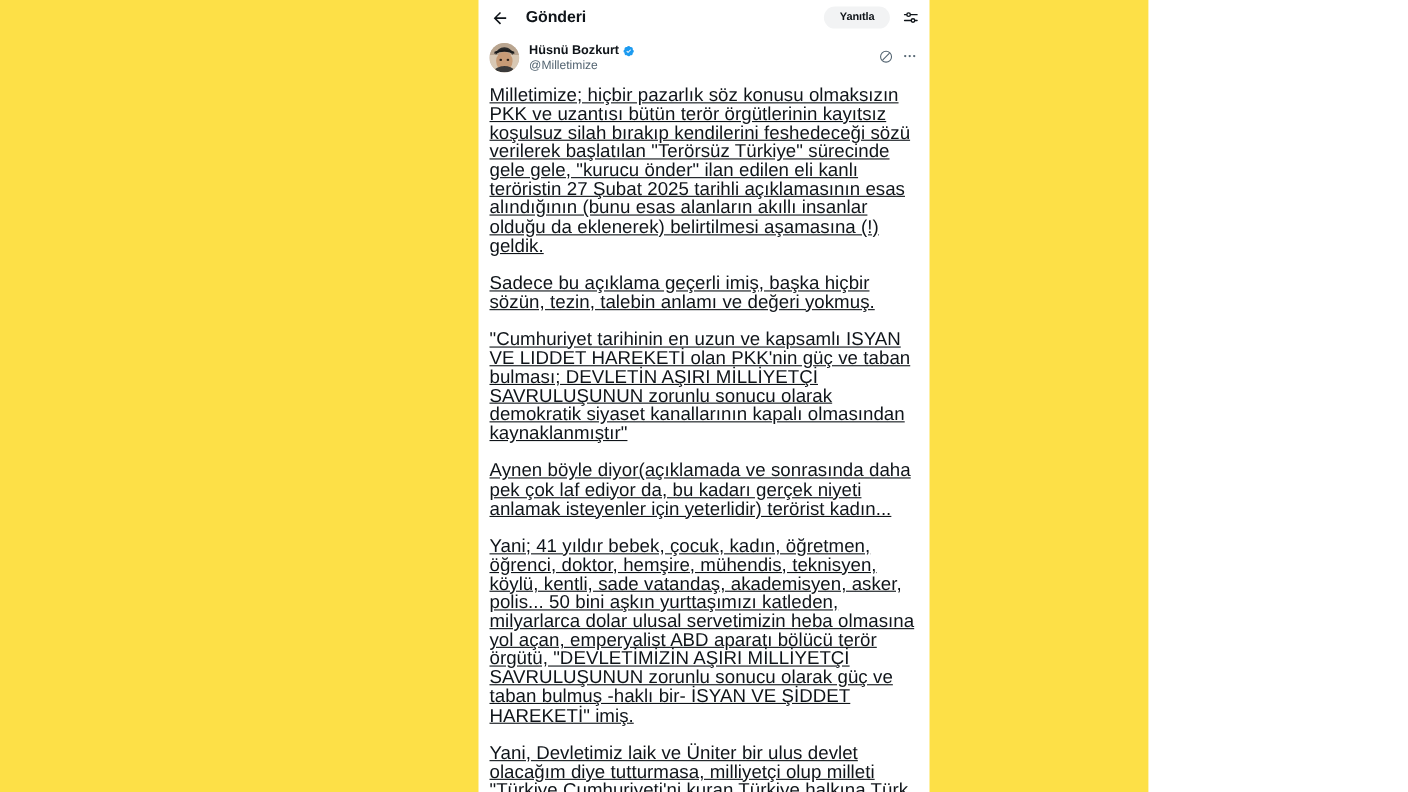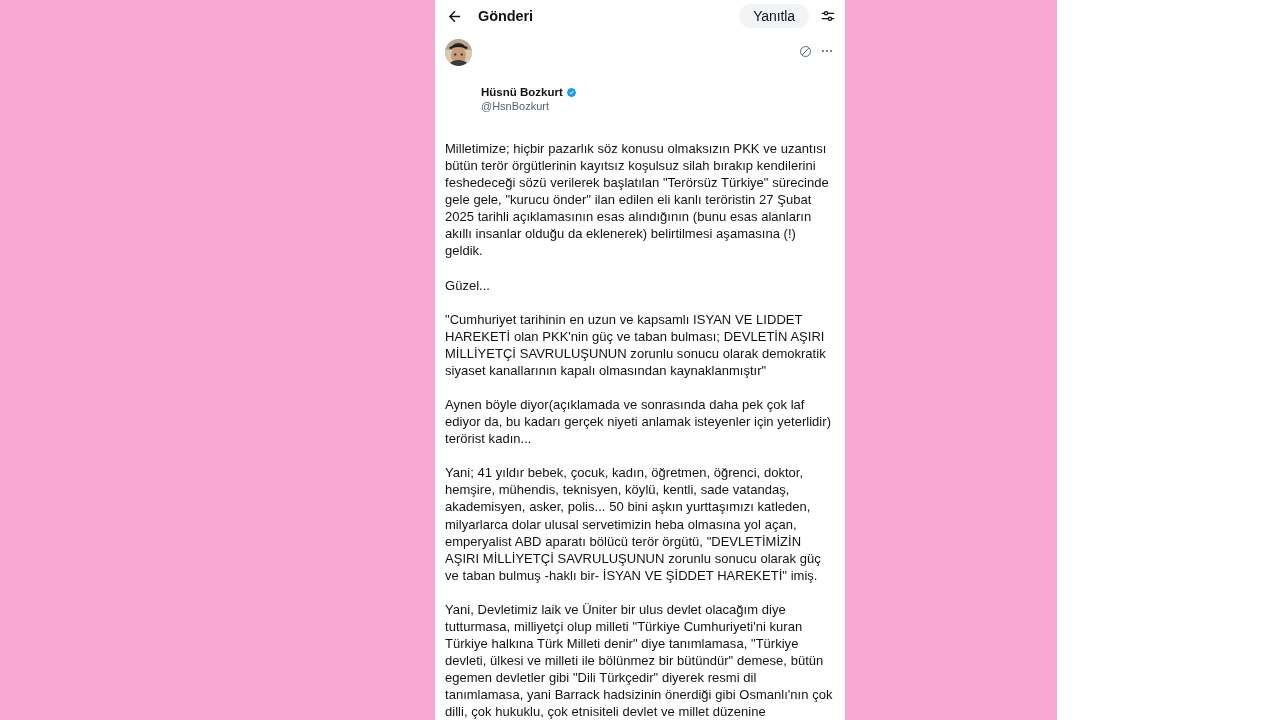--- a/index.html
+++ b/index.html
@@ -13,22 +13,21 @@
   body {
     font-family: "Liberation Sans", sans-serif;
     -webkit-font-smoothing: antialiased;
   }
 
   
   .page {
     position: relative;
     width: 1044px;
     height: 720px;
-    background: #f9a8d4;
-    padding-left: 13px;
+    background: #fde047;
   }
   .column {
     position: absolute;
     left: 435px;
     top: 0;
     width: 410px;
     height: 720px;
     background: #ffffff;
     overflow: hidden;
   }
@@ -57,22 +56,22 @@
     font-weight: bold;
     color: #0f1419;
     margin-left: 13px;
     letter-spacing: -0.1px;
     white-space: nowrap;
   }
   .header-spacer { flex: 1 1 auto; }
   .reply-btn {
     background: #f2f3f4;
     color: #0f1419;
-    font-size: 14px;
-    font-weight: normal;
+    font-size: 10px;
+    font-weight: bold;
     border: none;
     border-radius: 999px;
     padding: 5px 14px;
     cursor: pointer;
     font-family: "Liberation Sans", sans-serif;
     letter-spacing: -0.1px;
     line-height: 1;
   }
   .settings-btn {
     width: 22px;
@@ -101,21 +100,20 @@
     position: relative;
     background: #c9b9a8;
   }
   .avatar svg { display:block; }
   .author-names {
     margin-left: 9px;
     flex: 1 1 auto;
     min-width: 0;
     line-height: 1.15;
     padding-top: 1px;
-    margin-top: 46px;
   }
   .name-line {
     display: flex;
     align-items: center;
   }
   .display-name {
     font-size: 11.5px;
     font-weight: bold;
     color: #0f1419;
     white-space: nowrap;
@@ -146,26 +144,27 @@
     border-radius: 50%;
     cursor: pointer;
   }
   .more-btn { margin-left: 2px; }
 
   
   .post-body {
     padding: 11px 10px 0 10px;
   }
   .post-body p {
-    margin: 16px 0 17px 0;
-    font-size: 13px;
+    margin: 0 0 17px 0;
+    font-size: 17px;
     line-height: 17.1px;
     color: #0f1419;
     letter-spacing: 0.02px;
     word-spacing: 0.1px;
+    text-decoration: underline;
   }
   .post-body p:last-child { margin-bottom: 0; }
 </style>
 </head>
 <body>
 
 <div class="page">
   <div class="column">
 
     <div class="header">
@@ -213,42 +212,42 @@
       <div class="author-names">
         <div class="name-line">
           <span class="display-name">Hüsnü Bozkurt</span>
           <span class="verified">
             <svg width="11" height="11" viewBox="0 0 24 24" aria-hidden="true">
               <path fill="#1d9bf0" d="M22.25 12c0-1.43-.88-2.67-2.19-3.34.46-1.39.2-2.9-.81-3.91s-2.52-1.27-3.91-.81C14.67 2.63 13.43 1.75 12 1.75s-2.67.88-3.34 2.19c-1.39-.46-2.9-.2-3.91.81s-1.27 2.52-.81 3.91C2.63 9.33 1.75 10.57 1.75 12s.88 2.67 2.19 3.34c-.46 1.39-.2 2.9.81 3.91s2.52 1.27 3.91.81c.67 1.31 1.91 2.19 3.34 2.19s2.67-.88 3.34-2.19c1.39.46 2.9.2 3.91-.81s1.27-2.52.81-3.91c1.31-.67 2.19-1.91 2.19-3.34z"></path>
               <path fill="#ffffff" d="M10.8 15.9l-3.3-3.3 1.4-1.4 1.9 1.9 4.6-4.6 1.4 1.4-6 6z"></path>
             </svg>
           </span>
         </div>
-        <div class="handle">@HsnBozkurt</div>
+        <div class="handle">@Milletimize</div>
       </div>
       <div class="author-actions">
         <div class="grok-btn">
           <svg width="13" height="13" viewBox="0 0 24 24" aria-hidden="true">
             <circle cx="12" cy="12" r="9.2" fill="none" stroke="#536471" stroke-width="1.8"></circle>
             <line x1="6.6" y1="17.4" x2="17.4" y2="6.6" stroke="#536471" stroke-width="1.8" stroke-linecap="round"></line>
           </svg>
         </div>
         <div class="more-btn">
           <svg width="14" height="14" viewBox="0 0 24 24" aria-hidden="true">
             <circle cx="5" cy="12" r="1.8" fill="#536471"></circle>
             <circle cx="12" cy="12" r="1.8" fill="#536471"></circle>
             <circle cx="19" cy="12" r="1.8" fill="#536471"></circle>
           </svg>
         </div>
       </div>
     </div>
 
     <div class="post-body">
       <p>Milletimize; hiçbir pazarlık söz konusu olmaksızın PKK ve uzantısı bütün terör örgütlerinin kayıtsız koşulsuz silah bırakıp kendilerini feshedeceği sözü verilerek başlatılan "Terörsüz Türkiye" sürecinde gele gele, "kurucu önder" ilan edilen eli kanlı teröristin 27 Şubat 2025 tarihli açıklamasının esas alındığının (bunu esas alanların akıllı insanlar olduğu da eklenerek) belirtilmesi aşamasına (!) geldik.</p>
-      <p>Güzel...</p>
+      <p>Sadece bu açıklama geçerli imiş, başka hiçbir sözün, tezin, talebin anlamı ve değeri yokmuş.</p>
       <p>"Cumhuriyet tarihinin en uzun ve kapsamlı ISYAN VE LIDDET HAREKETİ olan PKK'nin güç ve taban bulması; DEVLETİN AŞIRI MİLLİYETÇİ SAVRULUŞUNUN zorunlu sonucu olarak demokratik siyaset kanallarının kapalı olmasından kaynaklanmıştır"</p>
       <p>Aynen böyle diyor(açıklamada ve sonrasında daha pek çok laf ediyor da, bu kadarı gerçek niyeti anlamak isteyenler için yeterlidir) terörist kadın...</p>
       <p>Yani; 41 yıldır bebek, çocuk, kadın, öğretmen, öğrenci, doktor, hemşire, mühendis, teknisyen, köylü, kentli, sade vatandaş, akademisyen, asker, polis... 50 bini aşkın yurttaşımızı katleden, milyarlarca dolar ulusal servetimizin heba olmasına yol açan, emperyalist ABD aparatı bölücü terör örgütü, "DEVLETİMİZİN AŞIRI MİLLİYETÇİ SAVRULUŞUNUN zorunlu sonucu olarak güç ve taban bulmuş  -haklı bir- İSYAN VE ŞİDDET HAREKETİ" imiş.</p>
       <p>Yani, Devletimiz laik ve Üniter bir ulus devlet olacağım diye tutturmasa, milliyetçi olup milleti  "Türkiye Cumhuriyeti'ni kuran Türkiye halkına Türk Milleti denir" diye tanımlamasa, "Türkiye devleti, ülkesi ve milleti ile bölünmez bir bütündür" demese, bütün egemen devletler gibi "Dili Türkçedir" diyerek resmi dil tanımlamasa, yani Barrack hadsizinin önerdiği gibi Osmanlı'nın çok dilli, çok hukuklu, çok etnisiteli devlet ve millet düzenine</p>
     </div>
 
   </div>
 </div>
 
 </body></html>

